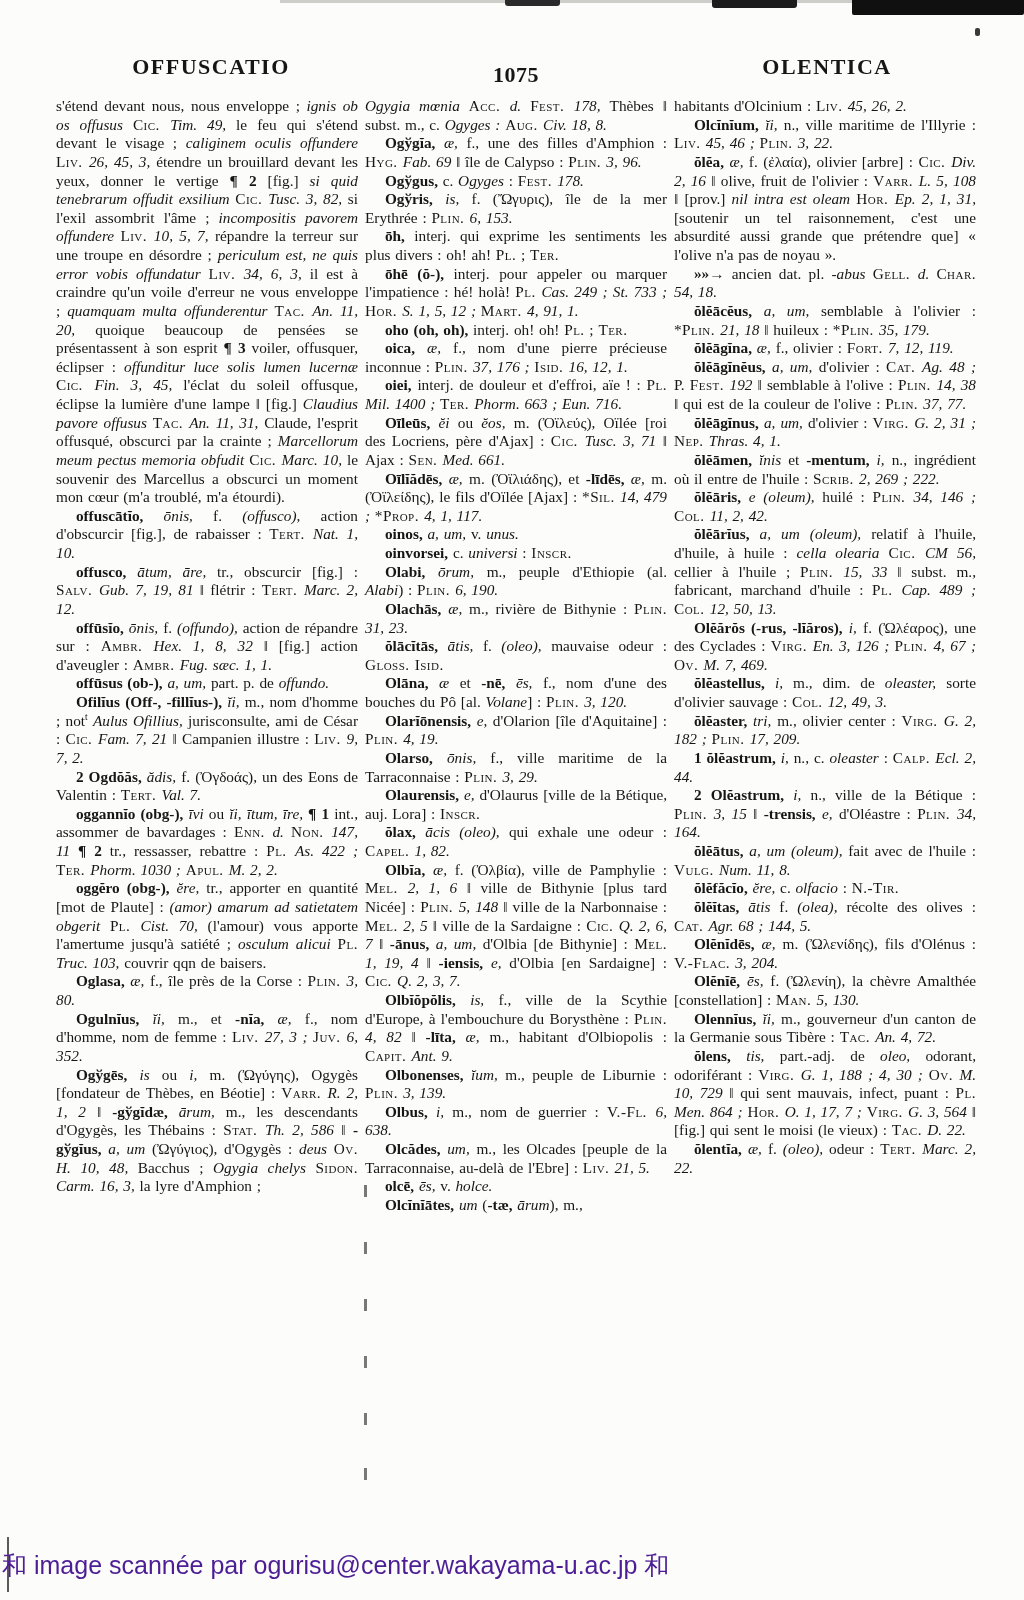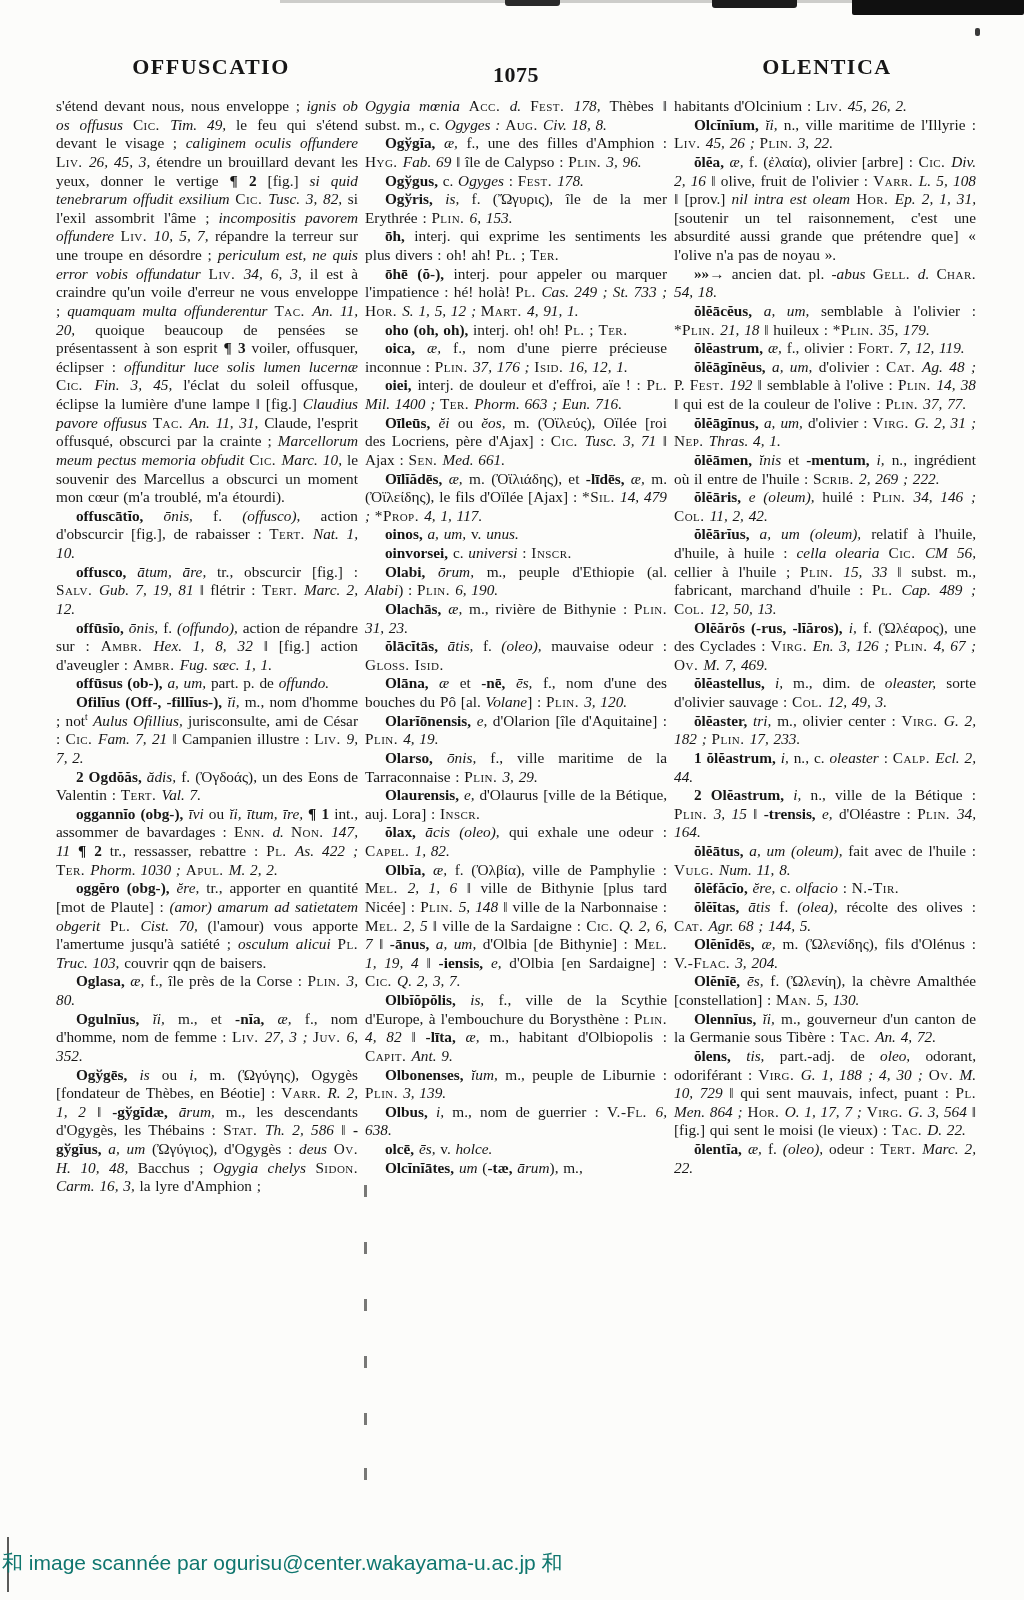--- a/index.html
+++ b/index.html
@@ -32,21 +32,21 @@
   .cont{text-indent:0;}
   .r-n{}
   .r-i{font-style:italic;}
   .r-b{font-weight:bold;}
   .r-sc{font-variant:small-caps;letter-spacing:0.03em;}
   .r-sup{vertical-align:super;font-size:0.62em;line-height:0;}
   
   .scanfoot{
     position:absolute;left:2px;top:1549px;width:1000px;
     font-family:"Liberation Sans","DejaVu Sans",sans-serif;
-    font-size:21px;color:#0f766e;
+    font-size:25px;color:#4c1d95;
   }
   
   .art{position:absolute;pointer-events:none;}
   .art-streak{top:0;left:280px;width:744px;height:3px;background:#a6a6a2;opacity:.55;}
   .art-s1{top:0;left:505px;width:55px;height:6px;background:#2a2a2a;border-radius:0 0 3px 3px;}
   .art-s2{top:0;left:712px;width:85px;height:8px;background:#1c1c1c;border-radius:0 0 3px 3px;}
   .art-s3{top:0;left:852px;width:172px;height:15px;background:#101010;border-radius:0 0 2px 2px;}
   .art-dot{top:28px;left:975px;width:5px;height:8px;background:#3a3a3a;border-radius:2px;}
   .art-vline{top:1537px;left:7px;width:2px;height:55px;background:#5a5a58;}
   .art-tick{width:3px;height:12px;background:#4c4c4a;left:364px;opacity:.75;}
@@ -109,38 +109,39 @@
         <p class="entry"><span class="r-b">ŏlācĭtās, </span><span class="r-i">ātis, </span><span class="r-n">f. </span><span class="r-i">(oleo), </span><span class="r-n">mauvaise odeur : </span><span class="r-sc">Gloss. Isid.</span></p>
         <p class="entry"><span class="r-b">Olāna, </span><span class="r-i">æ </span><span class="r-n">et </span><span class="r-b">-nē, </span><span class="r-i">ēs, </span><span class="r-n">f., nom d'une des bouches du Pô [al. </span><span class="r-i">Volane</span><span class="r-n">] : </span><span class="r-sc">Plin. </span><span class="r-i">3, 120.</span></p>
         <p class="entry"><span class="r-b">Olarĭōnensis, </span><span class="r-i">e, </span><span class="r-n">d'Olarion [île d'Aquitaine] : </span><span class="r-sc">Plin. </span><span class="r-i">4, 19.</span></p>
         <p class="entry"><span class="r-b">Olarso, </span><span class="r-i">ōnis, </span><span class="r-n">f., ville maritime de la Tarraconnaise : </span><span class="r-sc">Plin. </span><span class="r-i">3, 29.</span></p>
         <p class="entry"><span class="r-b">Olaurensis, </span><span class="r-i">e, </span><span class="r-n">d'Olaurus [ville de la Bétique, auj. Lora] : </span><span class="r-sc">Inscr.</span></p>
         <p class="entry"><span class="r-b">ŏlax, </span><span class="r-i">ācis (oleo), </span><span class="r-n">qui exhale une odeur : </span><span class="r-sc">Capel. </span><span class="r-i">1, 82.</span></p>
         <p class="entry"><span class="r-b">Olbĭa, </span><span class="r-i">æ, </span><span class="r-n">f. (Ὀλβία), ville de Pamphylie : </span><span class="r-sc">Mel. </span><span class="r-i">2, 1, 6 </span><span class="r-n">‖ ville de Bithynie [plus tard Nicée] : </span><span class="r-sc">Plin. </span><span class="r-i">5, 148 </span><span class="r-n">‖ ville de la Narbonnaise : </span><span class="r-sc">Mel. </span><span class="r-i">2, 5 </span><span class="r-n">‖ ville de la Sardaigne : </span><span class="r-sc">Cic. </span><span class="r-i">Q. 2, 6, 7 </span><span class="r-n">‖ </span><span class="r-b">-ānus, </span><span class="r-i">a, um, </span><span class="r-n">d'Olbia [de Bithynie] : </span><span class="r-sc">Mel. </span><span class="r-i">1, 19, 4 </span><span class="r-n">‖ </span><span class="r-b">-iensis, </span><span class="r-i">e, </span><span class="r-n">d'Olbia [en Sardaigne] : </span><span class="r-sc">Cic. </span><span class="r-i">Q. 2, 3, 7.</span></p>
         <p class="entry"><span class="r-b">Olbĭŏpŏlis, </span><span class="r-i">is, </span><span class="r-n">f., ville de la Scythie d'Europe, à l'embouchure du Borysthène : </span><span class="r-sc">Plin. </span><span class="r-i">4, 82 </span><span class="r-n">‖ </span><span class="r-b">-līta, </span><span class="r-i">æ, </span><span class="r-n">m., habitant d'Olbiopolis : </span><span class="r-sc">Capit. </span><span class="r-i">Ant. 9.</span></p>
         <p class="entry"><span class="r-b">Olbonenses, </span><span class="r-i">ĭum, </span><span class="r-n">m., peuple de Liburnie : </span><span class="r-sc">Plin. </span><span class="r-i">3, 139.</span></p>
         <p class="entry"><span class="r-b">Olbus, </span><span class="r-i">i, </span><span class="r-n">m., nom de guerrier : </span><span class="r-sc">V.-Fl. </span><span class="r-i">6, 638.</span></p>
+        <p class="entry"><span class="r-b">Olcădes, </span><span class="r-i">um, </span><span class="r-n">m., les Olcades [peuple de la Tarraconnaise, au-delà de l'Ebre] : </span><span class="r-sc">Liv. </span><span class="r-i">21, 5.</span></p>
         <p class="entry"><span class="r-b">olcē, </span><span class="r-i">ēs, </span><span class="r-n">v. </span><span class="r-i">holce.</span></p>
         <p class="entry"><span class="r-b">Olcĭnĭātes, </span><span class="r-i">um </span><span class="r-n">(</span><span class="r-b">-tæ, </span><span class="r-i">ārum</span><span class="r-n">), m.,</span></p>
       </div>
     <div class="col">
         <p class="cont"><span class="r-n">habitants d'Olcinium : </span><span class="r-sc">Liv. </span><span class="r-i">45, 26, 2.</span></p>
-        <p class="entry"><span class="r-b">Olcĭnĭum, </span><span class="r-i">ĭi, </span><span class="r-n">n., ville maritime de l'Illyrie : </span><span class="r-sc">Liv. </span><span class="r-i">45, 26 ; </span><span class="r-sc">Plin. </span><span class="r-i">3, 22.</span></p>
+        <p class="entry"><span class="r-b">Olcĭnĭum, </span><span class="r-i">ĭi, </span><span class="r-n">n., ville maritime de l'Illyrie : </span><span class="r-sc">Liv. </span><span class="r-i">45, 46 ; </span><span class="r-sc">Plin. </span><span class="r-i">3, 22.</span></p>
         <p class="entry"><span class="r-b">ŏlĕa, </span><span class="r-i">æ, </span><span class="r-n">f. (ἐλαία), olivier [arbre] : </span><span class="r-sc">Cic. </span><span class="r-i">Div. 2, 16 </span><span class="r-n">‖ olive, fruit de l'olivier : </span><span class="r-sc">Varr. </span><span class="r-i">L. 5, 108 </span><span class="r-n">‖ [prov.] </span><span class="r-i">nil intra est oleam </span><span class="r-sc">Hor. </span><span class="r-i">Ep. 2, 1, 31, </span><span class="r-n">[soutenir un tel raisonnement, c'est une absurdité aussi grande que prétendre que] « l'olive n'a pas de noyau ».</span></p>
         <p class="entry"><span class="r-b">»»→ </span><span class="r-n">ancien dat. pl. </span><span class="r-i">-abus </span><span class="r-sc">Gell. </span><span class="r-i">d. </span><span class="r-sc">Char. </span><span class="r-i">54, 18.</span></p>
         <p class="entry"><span class="r-b">ŏlĕācĕus, </span><span class="r-i">a, um, </span><span class="r-n">semblable à l'olivier : </span><span class="r-sc">*Plin. </span><span class="r-i">21, 18 </span><span class="r-n">‖ huileux : </span><span class="r-sc">*Plin. </span><span class="r-i">35, 179.</span></p>
-        <p class="entry"><span class="r-b">ŏlĕastrum, </span><span class="r-i">æ, </span><span class="r-n">f., olivier : </span><span class="r-sc">Fort. </span><span class="r-i">7, 12, 119.</span></p>
+        <p class="entry"><span class="r-b">ŏlĕāgĭna, </span><span class="r-i">æ, </span><span class="r-n">f., olivier : </span><span class="r-sc">Fort. </span><span class="r-i">7, 12, 119.</span></p>
         <p class="entry"><span class="r-b">ŏlĕāgĭnĕus, </span><span class="r-i">a, um, </span><span class="r-n">d'olivier : </span><span class="r-sc">Cat. </span><span class="r-i">Ag. 48 ; </span><span class="r-n">P. </span><span class="r-sc">Fest. </span><span class="r-i">192 </span><span class="r-n">‖ semblable à l'olive : </span><span class="r-sc">Plin. </span><span class="r-i">14, 38 </span><span class="r-n">‖ qui est de la couleur de l'olive : </span><span class="r-sc">Plin. </span><span class="r-i">37, 77.</span></p>
         <p class="entry"><span class="r-b">ŏlĕāgĭnus, </span><span class="r-i">a, um, </span><span class="r-n">d'olivier : </span><span class="r-sc">Virg. </span><span class="r-i">G. 2, 31 ; </span><span class="r-sc">Nep. </span><span class="r-i">Thras. 4, 1.</span></p>
         <p class="entry"><span class="r-b">ŏlĕāmen, </span><span class="r-i">ĭnis </span><span class="r-n">et </span><span class="r-b">-mentum, </span><span class="r-i">i, </span><span class="r-n">n., ingrédient où il entre de l'huile : </span><span class="r-sc">Scrib. </span><span class="r-i">2, 269 ; 222.</span></p>
         <p class="entry"><span class="r-b">ŏlĕāris, </span><span class="r-i">e (oleum), </span><span class="r-n">huilé : </span><span class="r-sc">Plin. </span><span class="r-i">34, 146 ; </span><span class="r-sc">Col. </span><span class="r-i">11, 2, 42.</span></p>
         <p class="entry"><span class="r-b">ŏlĕārĭus, </span><span class="r-i">a, um (oleum), </span><span class="r-n">relatif à l'huile, d'huile, à huile : </span><span class="r-i">cella olearia </span><span class="r-sc">Cic. </span><span class="r-i">CM 56, </span><span class="r-n">cellier à l'huile ; </span><span class="r-sc">Plin. </span><span class="r-i">15, 33 </span><span class="r-n">‖ subst. m., fabricant, marchand d'huile : </span><span class="r-sc">Pl. </span><span class="r-i">Cap. 489 ; </span><span class="r-sc">Col. </span><span class="r-i">12, 50, 13.</span></p>
         <p class="entry"><span class="r-b">Olĕărŏs (-rus, -lĭăros), </span><span class="r-i">i, </span><span class="r-n">f. (Ὠλέαρος), une des Cyclades : </span><span class="r-sc">Virg. </span><span class="r-i">En. 3, 126 ; </span><span class="r-sc">Plin. </span><span class="r-i">4, 67 ; </span><span class="r-sc">Ov. </span><span class="r-i">M. 7, 469.</span></p>
         <p class="entry"><span class="r-b">ŏlĕastellus, </span><span class="r-i">i, </span><span class="r-n">m., dim. de </span><span class="r-i">oleaster, </span><span class="r-n">sorte d'olivier sauvage : </span><span class="r-sc">Col. </span><span class="r-i">12, 49, 3.</span></p>
-        <p class="entry"><span class="r-b">ŏlĕaster, </span><span class="r-i">tri, </span><span class="r-n">m., olivier center : </span><span class="r-sc">Virg. </span><span class="r-i">G. 2, 182 ; </span><span class="r-sc">Plin. </span><span class="r-i">17, 233.</span></p>
+        <p class="entry"><span class="r-b">ŏlĕaster, </span><span class="r-i">tri, </span><span class="r-n">m., olivier center : </span><span class="r-sc">Virg. </span><span class="r-i">G. 2, 182 ; </span><span class="r-sc">Plin. </span><span class="r-i">17, 209.</span></p>
         <p class="entry"><span class="r-b">1 ŏlĕastrum, </span><span class="r-i">i, </span><span class="r-n">n., c. </span><span class="r-i">oleaster </span><span class="r-n">: </span><span class="r-sc">Calp. </span><span class="r-i">Ecl. 2, 44.</span></p>
         <p class="entry"><span class="r-b">2 Olĕastrum, </span><span class="r-i">i, </span><span class="r-n">n., ville de la Bétique : </span><span class="r-sc">Plin. </span><span class="r-i">3, 15 </span><span class="r-n">‖ </span><span class="r-b">-trensis, </span><span class="r-i">e, </span><span class="r-n">d'Oléastre : </span><span class="r-sc">Plin. </span><span class="r-i">34, 164.</span></p>
         <p class="entry"><span class="r-b">ŏlĕātus, </span><span class="r-i">a, um (oleum), </span><span class="r-n">fait avec de l'huile : </span><span class="r-sc">Vulg. </span><span class="r-i">Num. 11, 8.</span></p>
         <p class="entry"><span class="r-b">ŏlĕfăcĭo, </span><span class="r-i">ĕre, </span><span class="r-n">c. </span><span class="r-i">olfacio </span><span class="r-n">: </span><span class="r-sc">N.-Tir.</span></p>
         <p class="entry"><span class="r-b">ŏlĕĭtas, </span><span class="r-i">ātis </span><span class="r-n">f. </span><span class="r-i">(olea), </span><span class="r-n">récolte des olives : </span><span class="r-sc">Cat. </span><span class="r-i">Agr. 68 ; 144, 5.</span></p>
         <p class="entry"><span class="r-b">Olĕnĭdēs, </span><span class="r-i">æ, </span><span class="r-n">m. (Ὠλενίδης), fils d'Olénus : </span><span class="r-sc">V.-Flac. </span><span class="r-i">3, 204.</span></p>
         <p class="entry"><span class="r-b">Olĕnĭē, </span><span class="r-i">ēs, </span><span class="r-n">f. (Ὠλενίη), la chèvre Amalthée [constellation] : </span><span class="r-sc">Man. </span><span class="r-i">5, 130.</span></p>
         <p class="entry"><span class="r-b">Olennĭus, </span><span class="r-i">ĭi, </span><span class="r-n">m., gouverneur d'un canton de la Germanie sous Tibère : </span><span class="r-sc">Tac. </span><span class="r-i">An. 4, 72.</span></p>
         <p class="entry"><span class="r-b">ŏlens, </span><span class="r-i">tis, </span><span class="r-n">part.-adj. de </span><span class="r-i">oleo, </span><span class="r-n">odorant, odoriférant : </span><span class="r-sc">Virg. </span><span class="r-i">G. 1, 188 ; 4, 30 ; </span><span class="r-sc">Ov. </span><span class="r-i">M. 10, 729 </span><span class="r-n">‖ qui sent mauvais, infect, puant : </span><span class="r-sc">Pl. </span><span class="r-i">Men. 864 ; </span><span class="r-sc">Hor. </span><span class="r-i">O. 1, 17, 7 ; </span><span class="r-sc">Virg. </span><span class="r-i">G. 3, 564 </span><span class="r-n">‖ [fig.] qui sent le moisi (le vieux) : </span><span class="r-sc">Tac. </span><span class="r-i">D. 22.</span></p>
         <p class="entry"><span class="r-b">ŏlentĭa, </span><span class="r-i">æ, </span><span class="r-n">f. </span><span class="r-i">(oleo), </span><span class="r-n">odeur : </span><span class="r-sc">Tert. </span><span class="r-i">Marc. 2, 22.</span></p>

